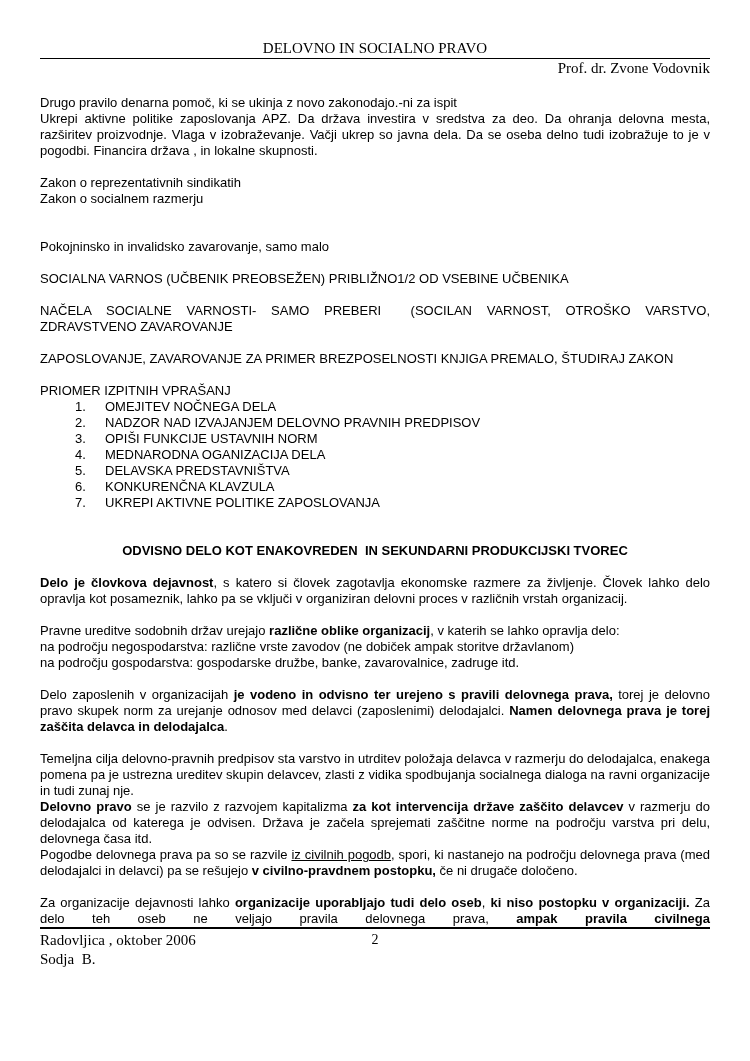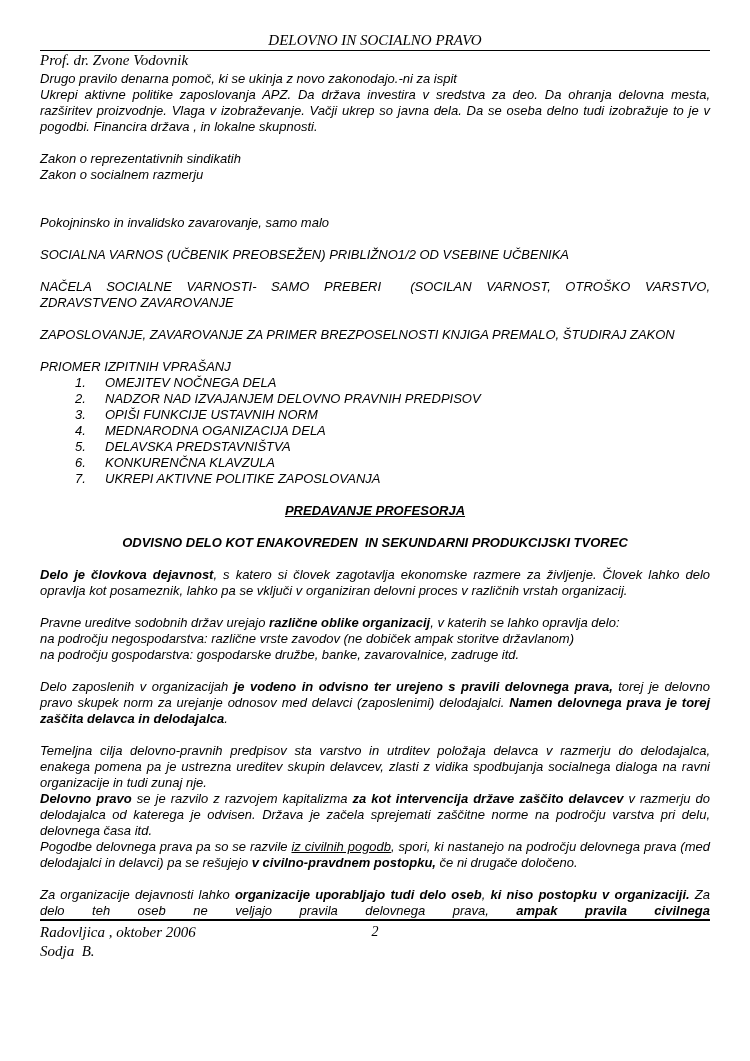--- a/index.html
+++ b/index.html
@@ -1,27 +1,27 @@
 <!DOCTYPE html>
 <html><head>
 <meta charset="utf-8">
 <style>
   html,body{margin:0;padding:0;background:#ffffff;}
   body{width:750px;height:1061px;overflow:hidden;color:#000;}
   .page{
     box-sizing:border-box;
     width:750px;height:912px;
-    padding:32px 40px 0 40px;
+    padding:40px 40px 0 40px;
     font-family:"Liberation Sans","DejaVu Sans",sans-serif;
-    font-size:13px;line-height:16px;font-style:italic;
+    font-size:13px;line-height:16px;
   }
   .serif{font-family:"Liberation Serif","DejaVu Serif",serif;font-size:15px;}
   .doc-title{text-align:center;line-height:17px;}
   .title-rule{border:0;border-top:1px solid #000;margin:1px 0 1px 0;}
-  .author-line{text-align:left;line-height:17px;margin-bottom:2px;}
+  .author-line{text-align:right;line-height:17px;margin-bottom:18px;}
   p{margin:0;}
   .just{text-align:justify;}
   .jlast{text-align:justify;text-align-last:justify;}
   .sp{height:16px;}
   .sp2{height:32px;}
   .b{font-weight:bold;text-align:center;}
   .u{text-decoration:underline;}
   .center-heading{text-align:center;font-weight:bold;}
   .center-heading .u-wrap{text-decoration:underline;}
   .list-row{display:flex;}
@@ -95,23 +95,20 @@
       <span>KONKURENČNA KLAVZULA</span>
     </div>
     <div class="list-row">
       <span class="list-num">7.</span>
       <span>UKREPI AKTIVNE POLITIKE ZAPOSLOVANJA</span>
     </div>
   </div>
 
   <div class="sp"></div>
 
-  <div class="center-heading">
-    <span class="u-wrap">PREDAVANJE PROFESORJA</span>
-  </div>
 
   <div class="sp"></div>
 
   <p class="b">ODVISNO DELO KOT ENAKOVREDEN &nbsp;IN SEKUNDARNI PRODUKCIJSKI TVOREC</p>
 
   <div class="sp"></div>
 
   <p class="just"><span class="b">Delo je človkova dejavnost</span><span>, s katero si človek zagotavlja ekonomske razmere za življenje. Človek lahko delo opravlja kot posameznik, lahko pa se vključi v organiziran delovni proces v različnih vrstah organizacij.</span></p>
 
   <div class="sp"></div>

